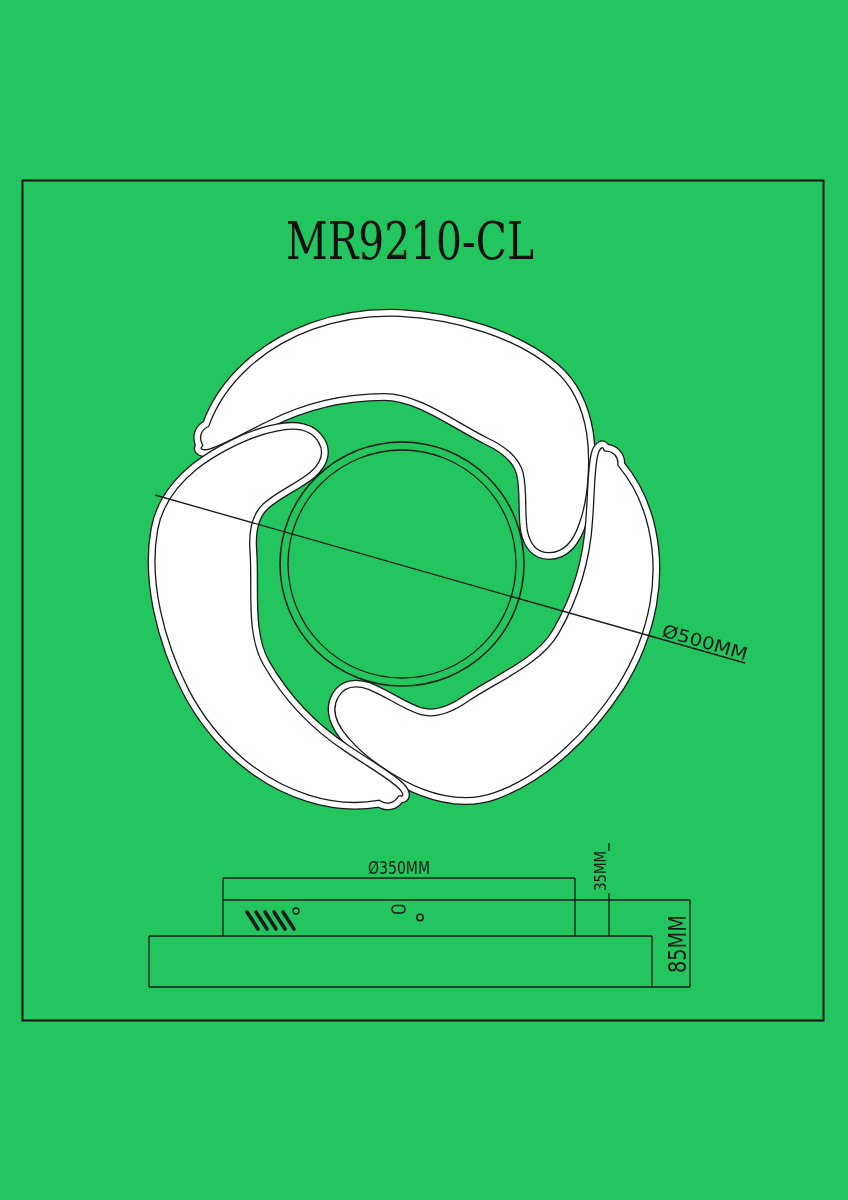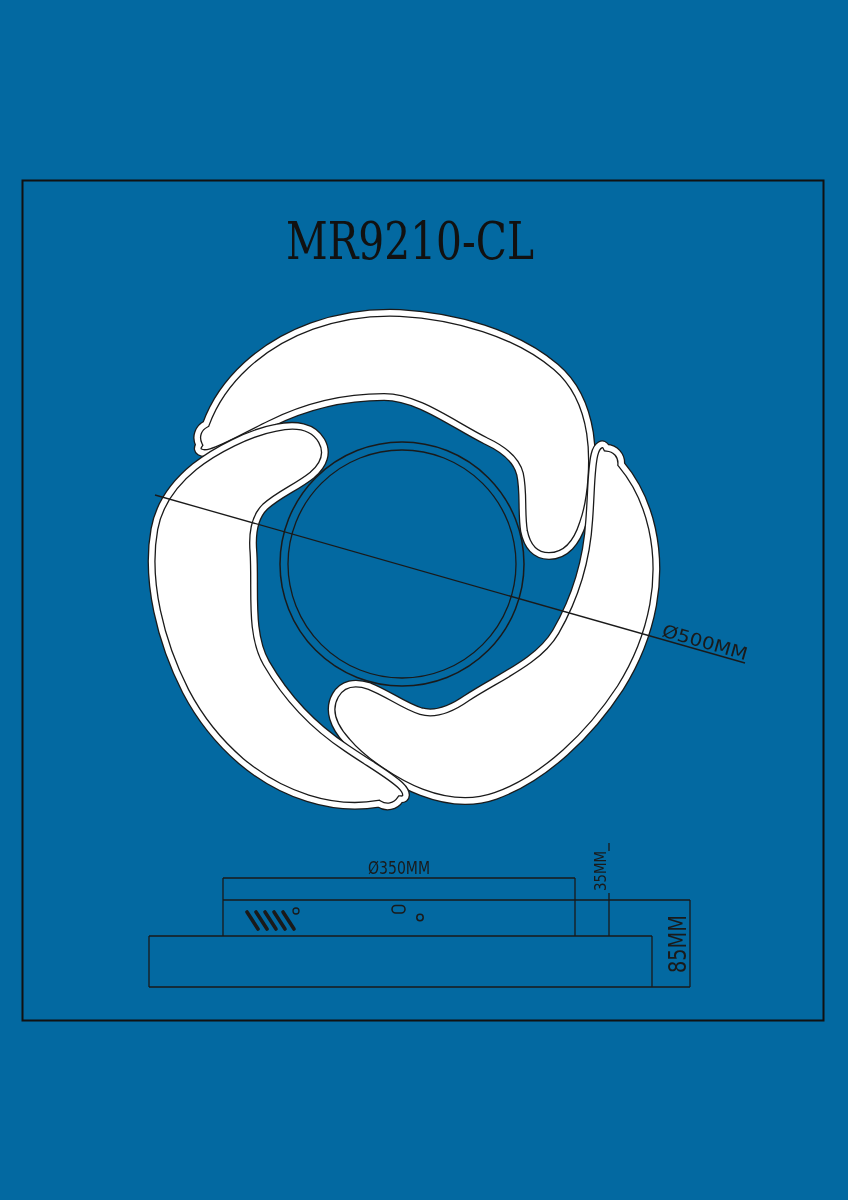--- a/index.html
+++ b/index.html
@@ -4,21 +4,21 @@
 <style>
   html, body {
     margin: 0;
     padding: 0;
     background: #ffffff;
   }
   .canvas {
     position: relative;
     width: 848px;
     height: 1200px;
-    background: #0369a1;
+    background: #22c55e;
     font-family: "DejaVu Serif", "Liberation Serif", serif;
     overflow: hidden;
   }
   svg { display: block; }
   .thin  { fill: none; stroke: #1a1a1a; stroke-width: 1.3px; }
   .thin2 { fill: none; stroke: #1a1a1a; stroke-width: 1.5px; }
   .blade-black { fill: #ffffff; stroke: #1a1a1a; stroke-width: 8px; }
   .blade-white { fill: none; stroke: #ffffff; stroke-width: 5.4px; }
   .dim-text {
     font-family: "DejaVu Sans", "Liberation Sans", sans-serif;

